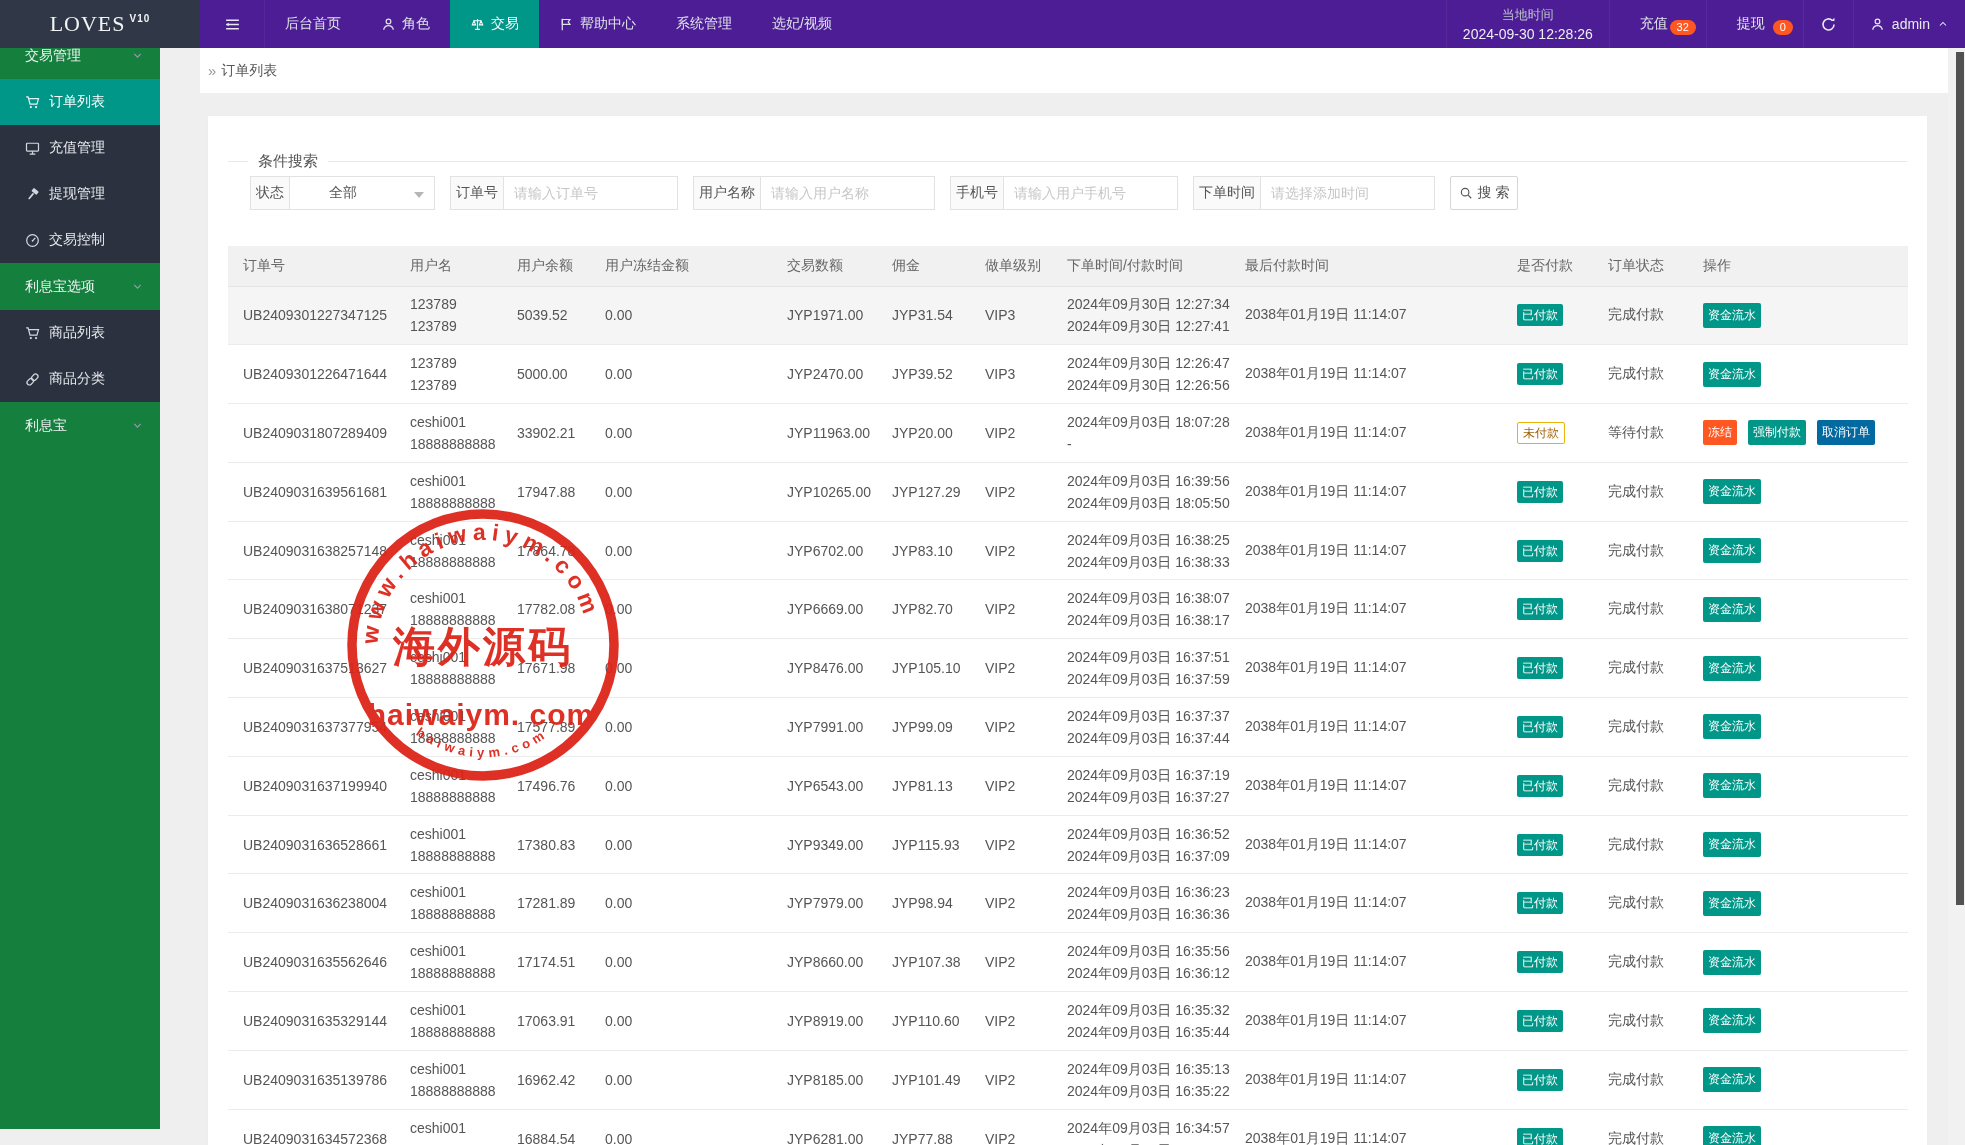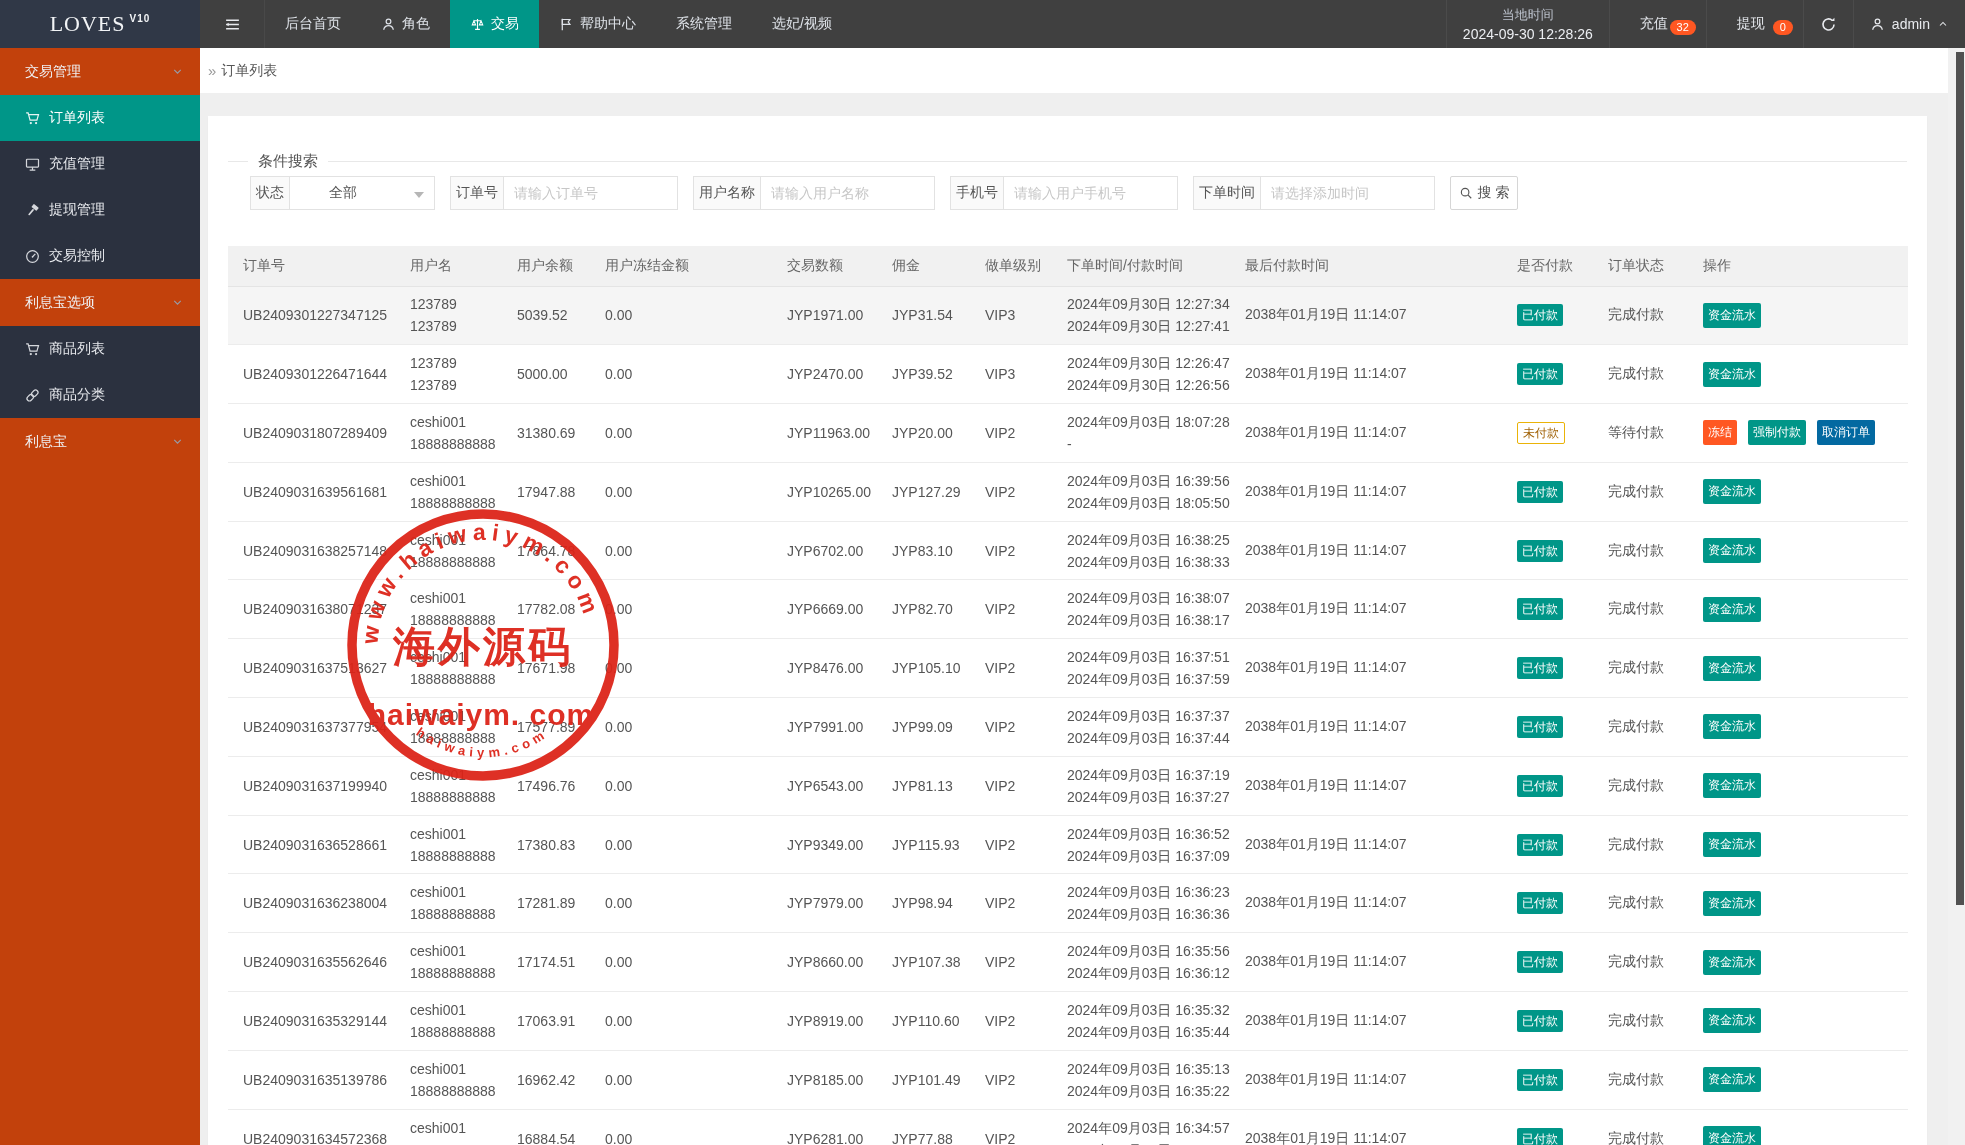--- a/index.html
+++ b/index.html
@@ -1,38 +1,38 @@
 <!DOCTYPE html>
 <html><head>
 <meta charset="utf-8">
 <style>
 * { margin:0; padding:0; box-sizing:border-box; }
 html,body { width:1965px; height:1145px; overflow:hidden; }
 body { font-family:"Liberation Sans","DejaVu Sans",sans-serif; font-size:14px; background:#efefef; position:relative; }
 .icon { display:inline-block; vertical-align:middle; }
 
 
-.topbar { position:absolute; top:0; left:0; width:1965px; height:48px; background:#404040; display:flex; align-items:stretch; color:#e8eaee; z-index:5; }
+.topbar { position:absolute; top:0; left:0; width:1965px; height:48px; background:#4c1d95; display:flex; align-items:stretch; color:#e8eaee; z-index:5; }
 .logo { width:200px; display:flex; align-items:center; justify-content:center; font-family:"Liberation Serif","DejaVu Serif",serif; font-size:22px; letter-spacing:1px; color:#f2f4f6; background:#303847; }
 .logo sup { font-size:10px; font-family:"Liberation Sans",sans-serif; font-weight:bold; margin-left:4px; transform:translateY(-6px); display:inline-block; }
 .tb-burger { width:65px; display:flex; align-items:center; justify-content:center; border-right:1px solid rgba(255,255,255,0.05); cursor:pointer; }
 #topnav { display:flex; align-items:stretch; }
 .nav-item { padding:0 20px; display:flex; align-items:center; gap:6px; font-size:14px; color:#dfe3e9; cursor:pointer; }
 .nav-item.active { background:#009688; color:#fff; }
 .tb-right { margin-left:auto; display:flex; align-items:stretch; }
 .tb-cell { display:flex; align-items:center; padding:0 16px; border-left:1px solid rgba(255,255,255,0.06); }
 .tb-time { flex-direction:column; justify-content:center; line-height:1; }
 .tb-time .tl { font-size:13px; color:#bcc2cd; margin-bottom:6px; }
 .tb-time .tv { font-size:14px; color:#eceef2; }
 .tb-num { position:relative; font-size:14px; color:#e4e7ec; padding:0 22px 0 14px; }
 .tb-num .nbadge { position:absolute; top:5px; right:-6px; background:#ff5722; color:#fff; font-size:11px; line-height:15px; padding:0 7px; border-radius:8px; }
 .tb-user { gap:7px; font-size:14px; }
 
 
-.sidebar { position:absolute; top:48px; left:0; width:200px; height:1097px; background:#c2410c; z-index:4; }
+.sidebar { position:absolute; top:32px; left:0; width:160px; height:1097px; background:#15803d; z-index:4; }
 .sgroup-h { height:47px; display:flex; align-items:center; padding:0 16px 0 25px; color:#f0f2f5; font-size:14px; cursor:pointer; }
 .sgroup-h .chev { margin-left:auto; color:#969caa; }
 .smenu { background:#2b313f; }
 .sitem { height:46px; display:flex; align-items:center; padding-left:25px; gap:9px; color:#e8eaee; font-size:14px; cursor:pointer; }
 .sitem.active { background:#009688; color:#fff; }
 .sitem .icon { opacity:.9; }
 
 
 .main { position:absolute; top:48px; left:200px; right:17px; bottom:0; background:#efefef; }
 .breadcrumb { height:45px; background:#fff; display:flex; align-items:center; padding-left:8px; color:#555; }
@@ -391,21 +391,21 @@
             <td><span class="badge badge-paid">已付款</span></td>
             <td>完成付款</td>
             <td><span class="abtn abtn-teal">资金流水</span></td>
           </tr>
           <tr>
             <td>UB2409031807289409</td>
             <td class="two-line">
               <div>ceshi001</div>
               <div>18888888888</div>
             </td>
-            <td>31380.69</td>
+            <td>33902.21</td>
             <td>0.00</td>
             <td>JYP11963.00</td>
             <td>JYP20.00</td>
             <td>VIP2</td>
             <td class="two-line">
               <div>2024年09月03日 18:07:28</div>
               <div>-</div>
             </td>
             <td>2038年01月19日 11:14:07</td>
             <td><span class="badge badge-unpaid">未付款</span></td>

